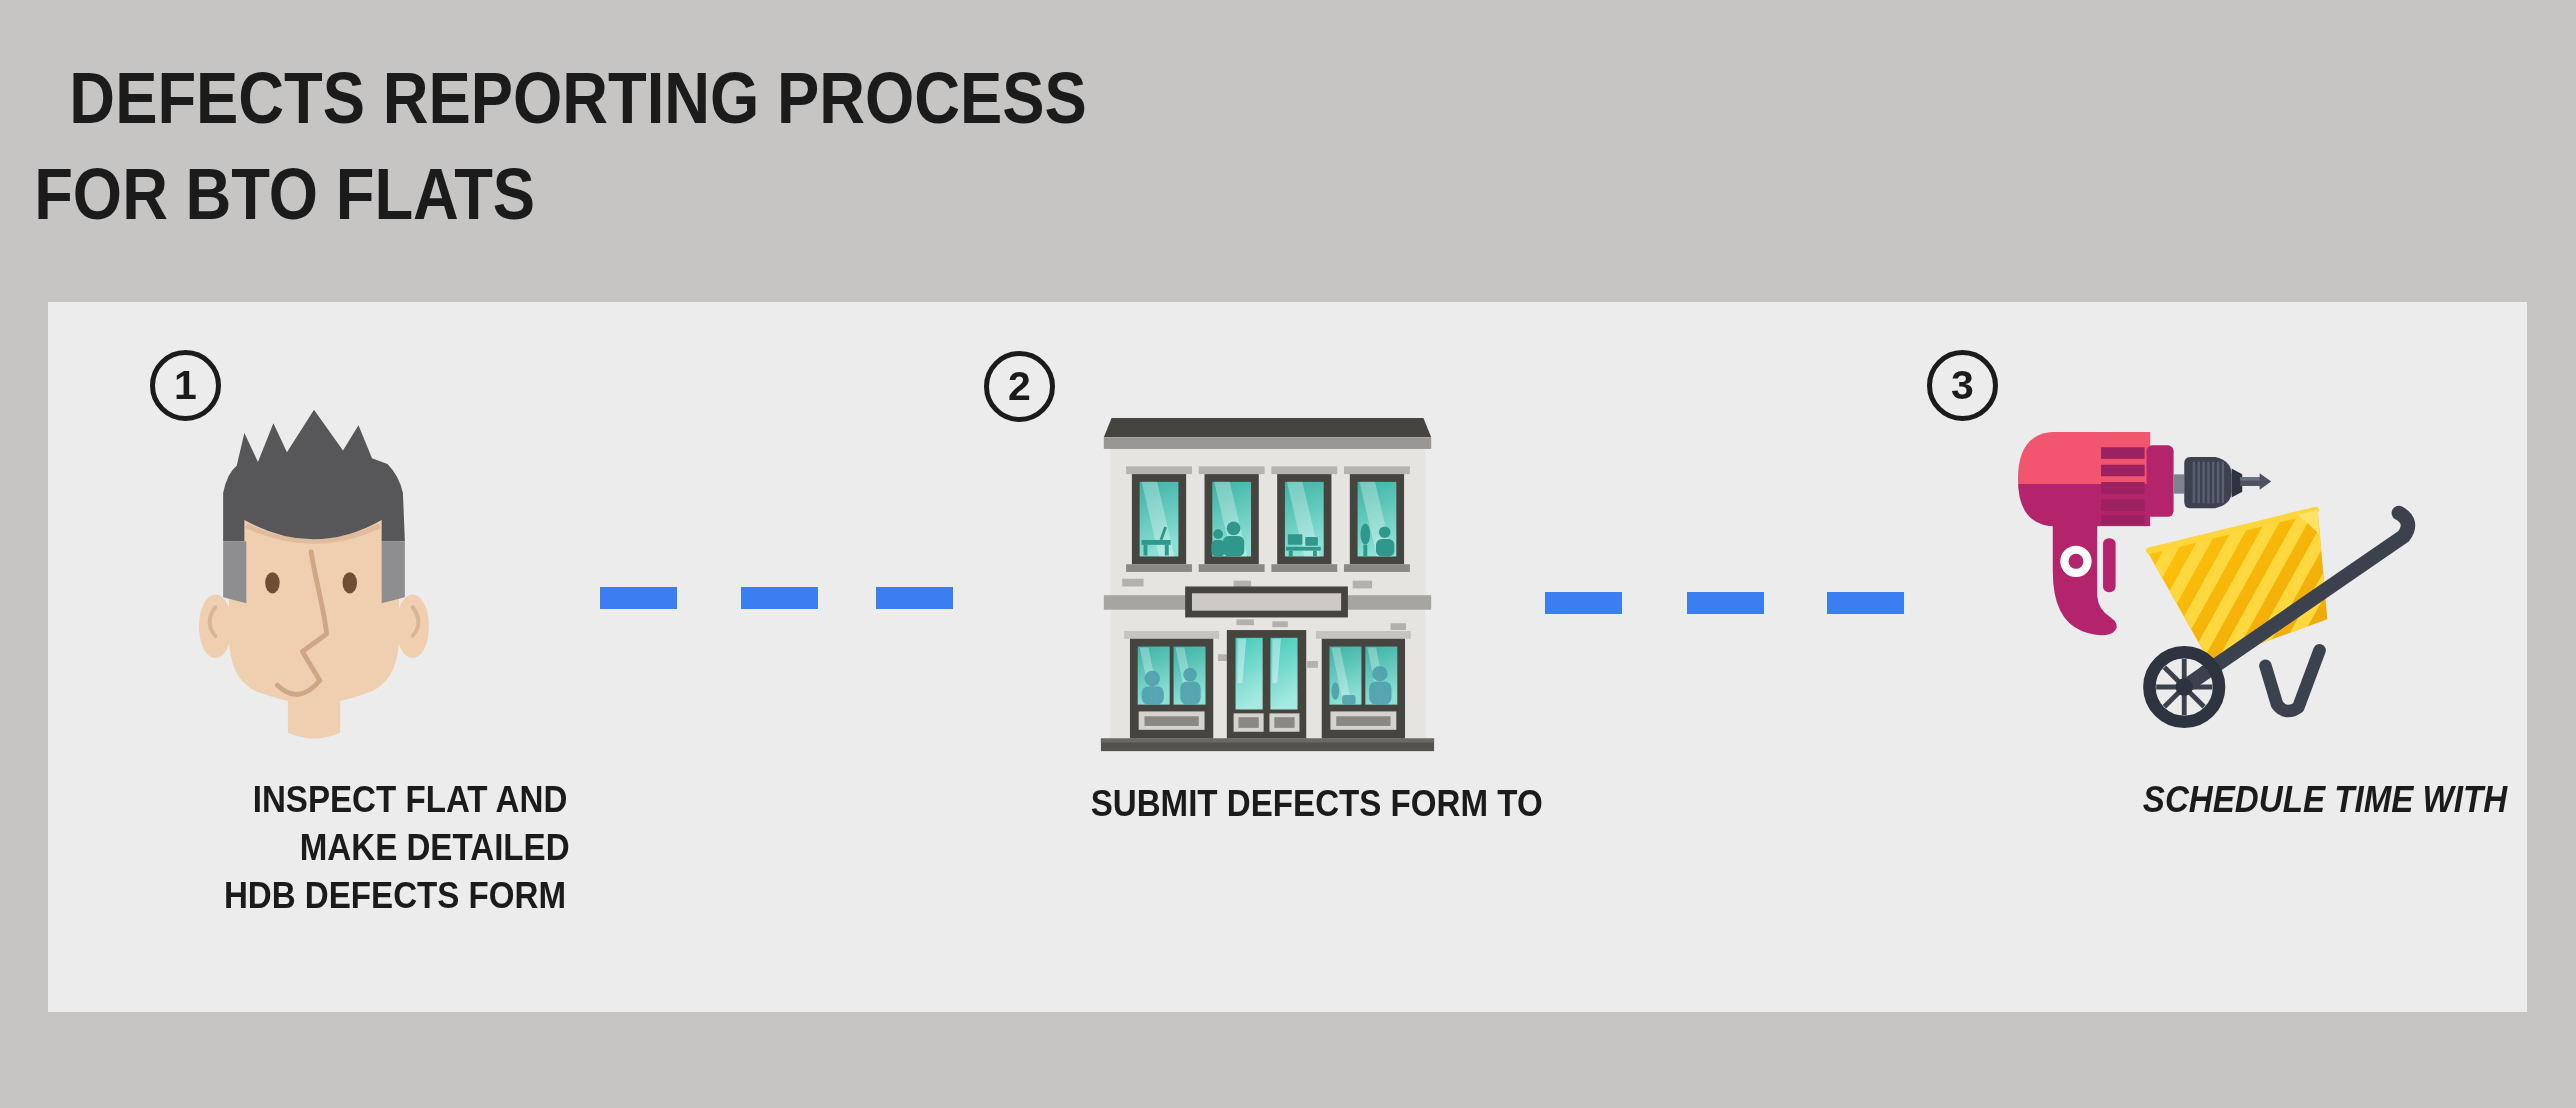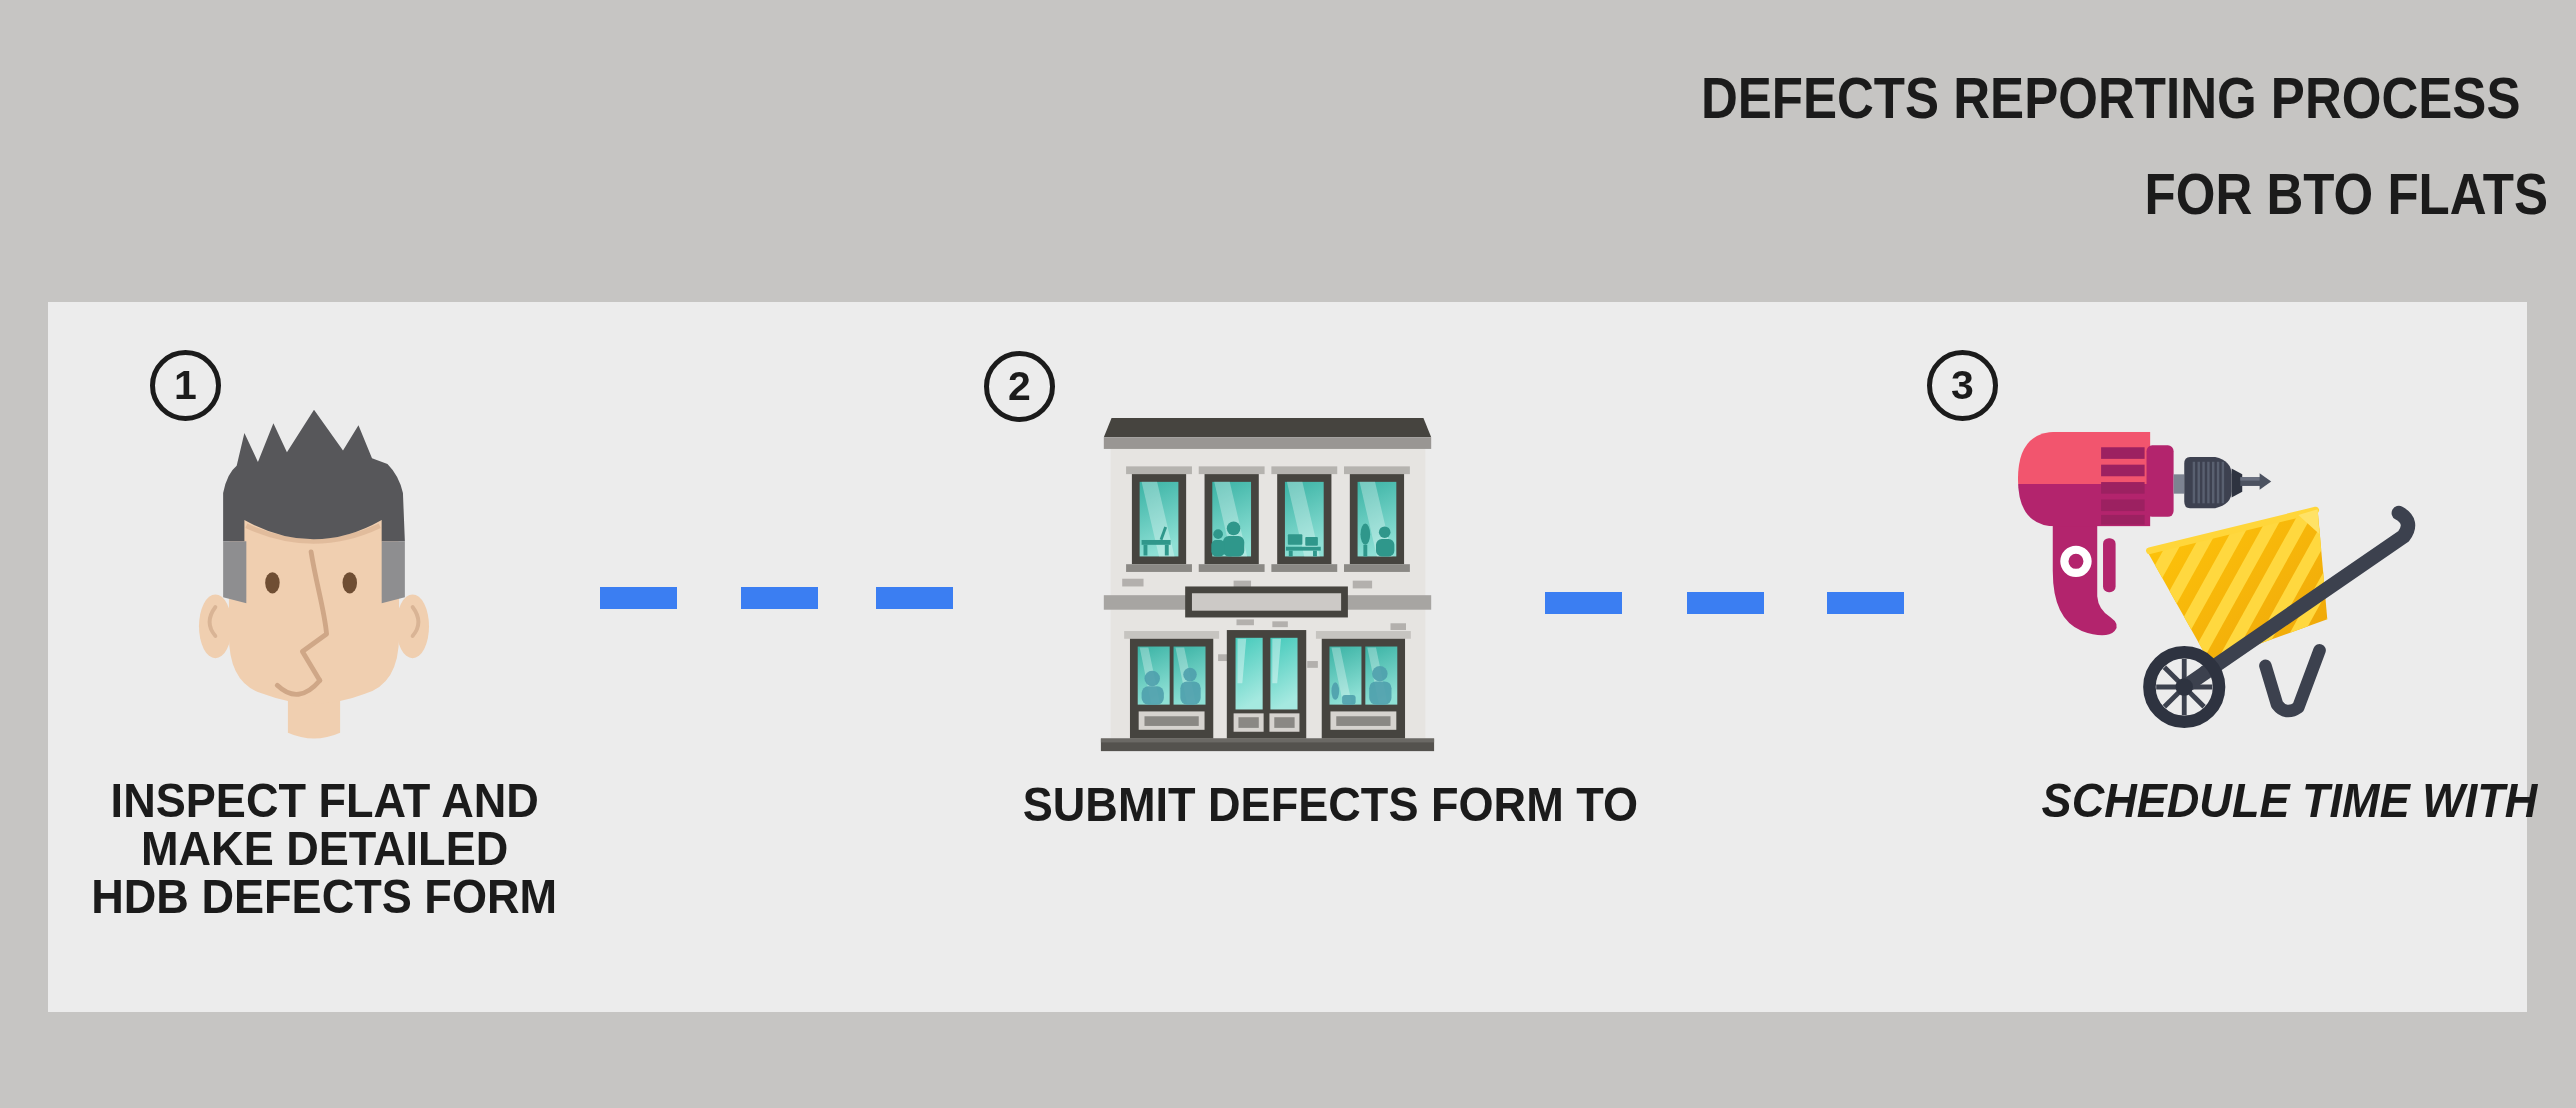--- a/index.html
+++ b/index.html
@@ -11,24 +11,24 @@
     height: 1109px;
     background: var(--bg, #c6c5c3);
     overflow: hidden;
   }
 
   
   .title {
     position: absolute;
     top: 50px; left: 0;
     width: 100%;
-    text-align: right;
+    text-align: left;
     color: var(--ink, #1b1b1b);
     font-weight: 700;
-    font-size: 58px;
+    font-size: 72px;
     line-height: 96px;
     letter-spacing: 0px;
   }
   .condense {
     display: inline-block;
     transform: scaleX(0.88);
     transform-origin: center;
     white-space: nowrap;
   }
   .condense-sm {
@@ -65,24 +65,24 @@
   
   .icon-box { position: absolute; }
   .icon-face     { left: 198px;  top: 404px; width: 232px; height: 348px; }
   .icon-building { left: 1098px; top: 416px; width: 339px; height: 339px; }
   .icon-tools    { left: 2012px; top: 426px; width: 416px; height: 319px; }
   .icon-box svg { display: block; width: 100%; height: 100%; }
 
   
   .caption {
     position: absolute;
-    text-align: center;
+    text-align: right;
     color: var(--ink, #1b1b1b);
     font-weight: 700;
-    font-size: 49px;
+    font-size: 36px;
     line-height: 48px;
   }
   .caption-1 { left: 68px;   top: 776px; width: 513px; }
   .caption-2 { left: 996px; top: 780px; width: 566px; }
   .caption-3 { left: 2020px; top: 776px; width: 503px; font-style: italic; }
 
   
   .dash {
     position: absolute;
     height: 22px; width: 77px;

